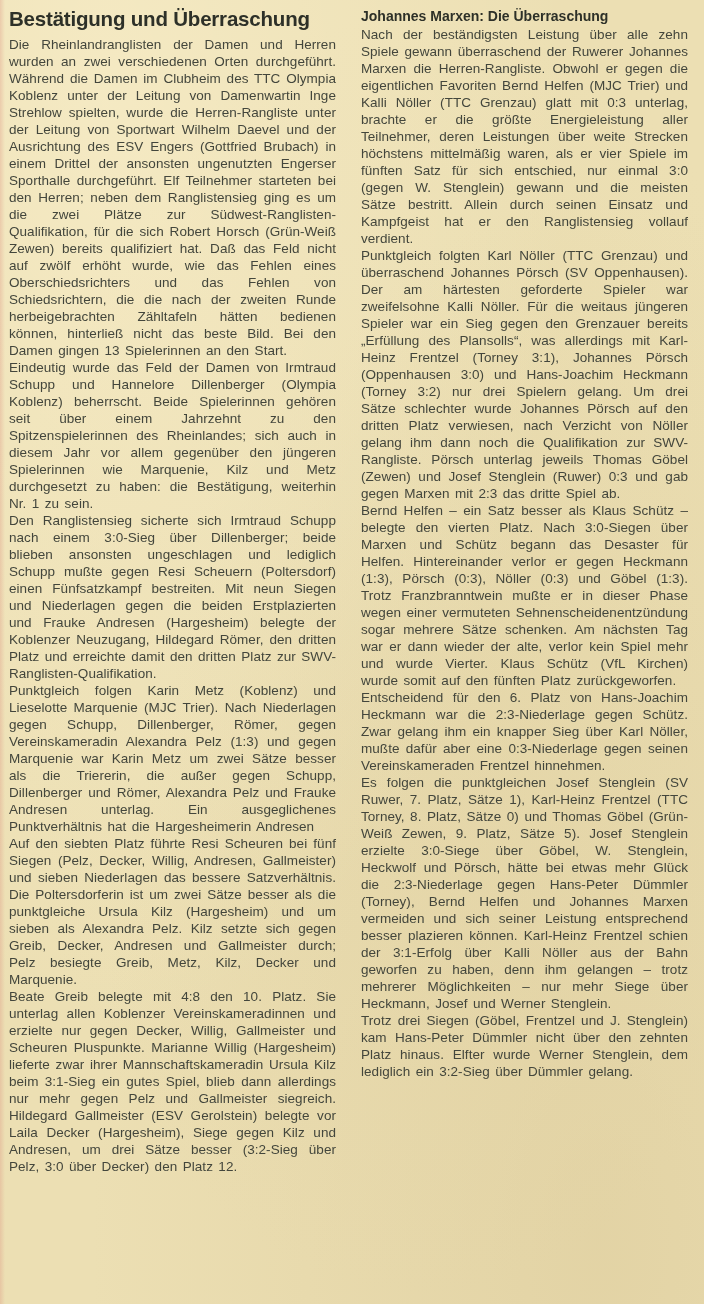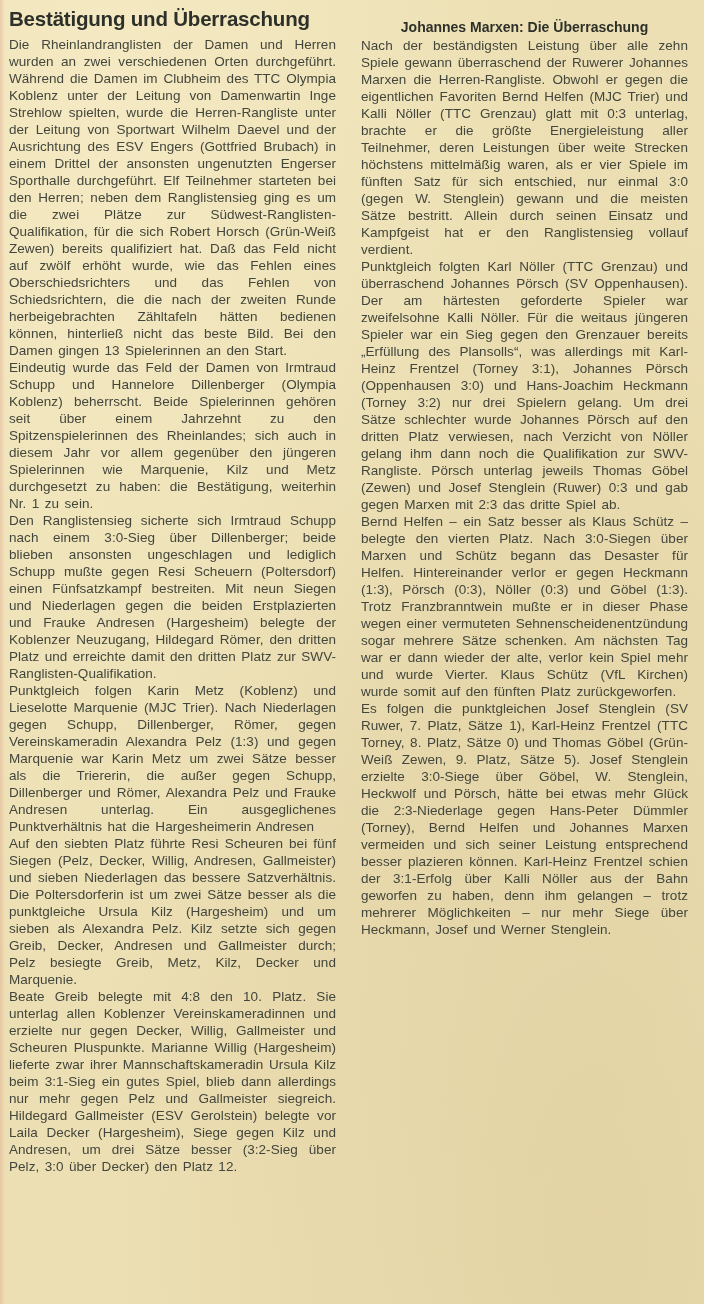--- a/index.html
+++ b/index.html
@@ -53,22 +53,21 @@
     color: #2d3028;
   }
   .subhead {
     margin: 5px 0 1px 0;
     font-size: 14px;
     line-height: 17px;
     font-weight: bold;
     color: #2d3028;
   }
   .subhead.first {
-    margin-top: 12px;
-    text-align: center;
+    margin-top: 1px;
   }
   p.body {
     margin: 0;
     font-size: 13.5px;
     line-height: 17px;
     text-align: justify;
     word-spacing: 1.6px;
     letter-spacing: 0.05px;
     hyphens: auto;
     -webkit-hyphens: auto;
@@ -88,17 +87,19 @@
       <p class="body">Punktgleich folgen Karin Metz (Koblenz) und Lieselotte Marquenie (MJC Trier). Nach Niederlagen gegen Schupp, Dillenberger, Römer, gegen Vereinskameradin Alexandra Pelz (1:3) und gegen Marquenie war Karin Metz um zwei Sätze besser als die Triererin, die außer gegen Schupp, Dillenberger und Römer, Alexandra Pelz und Frauke Andresen unterlag. Ein ausgeglichenes Punktverhältnis hat die Hargesheimerin Andresen</p>
       <p class="body">Auf den siebten Platz führte Resi Scheuren bei fünf Siegen (Pelz, Decker, Willig, Andresen, Gallmeister) und sieben Niederlagen das bessere Satzverhältnis. Die Poltersdorferin ist um zwei Sätze besser als die punktgleiche Ursula Kilz (Hargesheim) und um sieben als Alexandra Pelz. Kilz setzte sich gegen Greib, Decker, Andresen und Gallmeister durch; Pelz besiegte Greib, Metz, Kilz, Decker und Marquenie.</p>
       <p class="body">Beate Greib belegte mit 4:8 den 10. Platz. Sie unterlag allen Koblenzer Vereinskameradinnen und erzielte nur gegen Decker, Willig, Gallmeister und Scheuren Pluspunkte. Marianne Willig (Hargesheim) lieferte zwar ihrer Mannschaftskameradin Ursula Kilz beim 3:1-Sieg ein gutes Spiel, blieb dann allerdings nur mehr gegen Pelz und Gallmeister siegreich. Hildegard Gallmeister (ESV Gerolstein) belegte vor Laila Decker (Hargesheim), Siege gegen Kilz und Andresen, um drei Sätze besser (3:2-Sieg über Pelz, 3:0 über Decker) den Platz 12.</p>
     </div>
 
     <div class="column">
       <h3 class="subhead first">Johannes Marxen: Die Überraschung</h3>
       <p class="body">Nach der beständigsten Leistung über alle zehn Spiele gewann überraschend der Ruwerer Johannes Marxen die Herren-Rangliste. Obwohl er gegen die eigentlichen Favoriten Bernd Helfen (MJC Trier) und Kalli Nöller (TTC Grenzau) glatt mit 0:3 unterlag, brachte er die größte Energieleistung aller Teilnehmer, deren Leistungen über weite Strecken höchstens mittelmäßig waren, als er vier Spiele im fünften Satz für sich entschied, nur einmal 3:0 (gegen W. Stenglein) gewann und die meisten Sätze bestritt. Allein durch seinen Einsatz und Kampfgeist hat er den Ranglistensieg vollauf verdient.</p>
       <p class="body">Punktgleich folgten Karl Nöller (TTC Grenzau) und überraschend Johannes Pörsch (SV Oppenhausen). Der am härtesten geforderte Spieler war zweifelsohne Kalli Nöller. Für die weitaus jüngeren Spieler war ein Sieg gegen den Grenzauer bereits „Erfüllung des Plansolls“, was allerdings mit Karl-Heinz Frentzel (Torney 3:1), Johannes Pörsch (Oppenhausen 3:0) und Hans-Joachim Heckmann (Torney 3:2) nur drei Spielern gelang. Um drei Sätze schlechter wurde Johannes Pörsch auf den dritten Platz verwiesen, nach Verzicht von Nöller gelang ihm dann noch die Qualifikation zur SWV-Rangliste. Pörsch unterlag jeweils Thomas Göbel (Zewen) und Josef Stenglein (Ruwer) 0:3 und gab gegen Marxen mit 2:3 das dritte Spiel ab.</p>
       <p class="body">Bernd Helfen – ein Satz besser als Klaus Schütz – belegte den vierten Platz. Nach 3:0-Siegen über Marxen und Schütz begann das Desaster für Helfen. Hintereinander verlor er gegen Heckmann (1:3), Pörsch (0:3), Nöller (0:3) und Göbel (1:3). Trotz Franzbranntwein mußte er in dieser Phase wegen einer vermuteten Sehnenscheidenentzündung sogar mehrere Sätze schenken. Am nächsten Tag war er dann wieder der alte, verlor kein Spiel mehr und wurde Vierter. Klaus Schütz (VfL Kirchen) wurde somit auf den fünften Platz zurückgeworfen.</p>
+      <p class="body">Entscheidend für den 6. Platz von Hans-Joachim Heckmann war die 2:3-Niederlage gegen Schütz. Zwar gelang ihm ein knapper Sieg über Karl Nöller, mußte dafür aber eine 0:3-Niederlage gegen seinen Vereinskameraden Frentzel hinnehmen.</p>
       <p class="body">Es folgen die punktgleichen Josef Stenglein (SV Ruwer, 7. Platz, Sätze 1), Karl-Heinz Frentzel (TTC Torney, 8. Platz, Sätze 0) und Thomas Göbel (Grün-Weiß Zewen, 9. Platz, Sätze 5). Josef Stenglein erzielte 3:0-Siege über Göbel, W. Stenglein, Heckwolf und Pörsch, hätte bei etwas mehr Glück die 2:3-Niederlage gegen Hans-Peter Dümmler (Torney), Bernd Helfen und Johannes Marxen vermeiden und sich seiner Leistung entsprechend besser plazieren können. Karl-Heinz Frentzel schien der 3:1-Erfolg über Kalli Nöller aus der Bahn geworfen zu haben, denn ihm gelangen – trotz mehrerer Möglichkeiten – nur mehr Siege über Heckmann, Josef und Werner Stenglein.</p>
+      <p class="body">Trotz drei Siegen (Göbel, Frentzel und J. Stenglein) kam Hans-Peter Dümmler nicht über den zehnten Platz hinaus. Elfter wurde Werner Stenglein, dem lediglich ein 3:2-Sieg über Dümmler gelang.</p>
     </div>
 
   </div>
 </div>
 
 </body></html>

